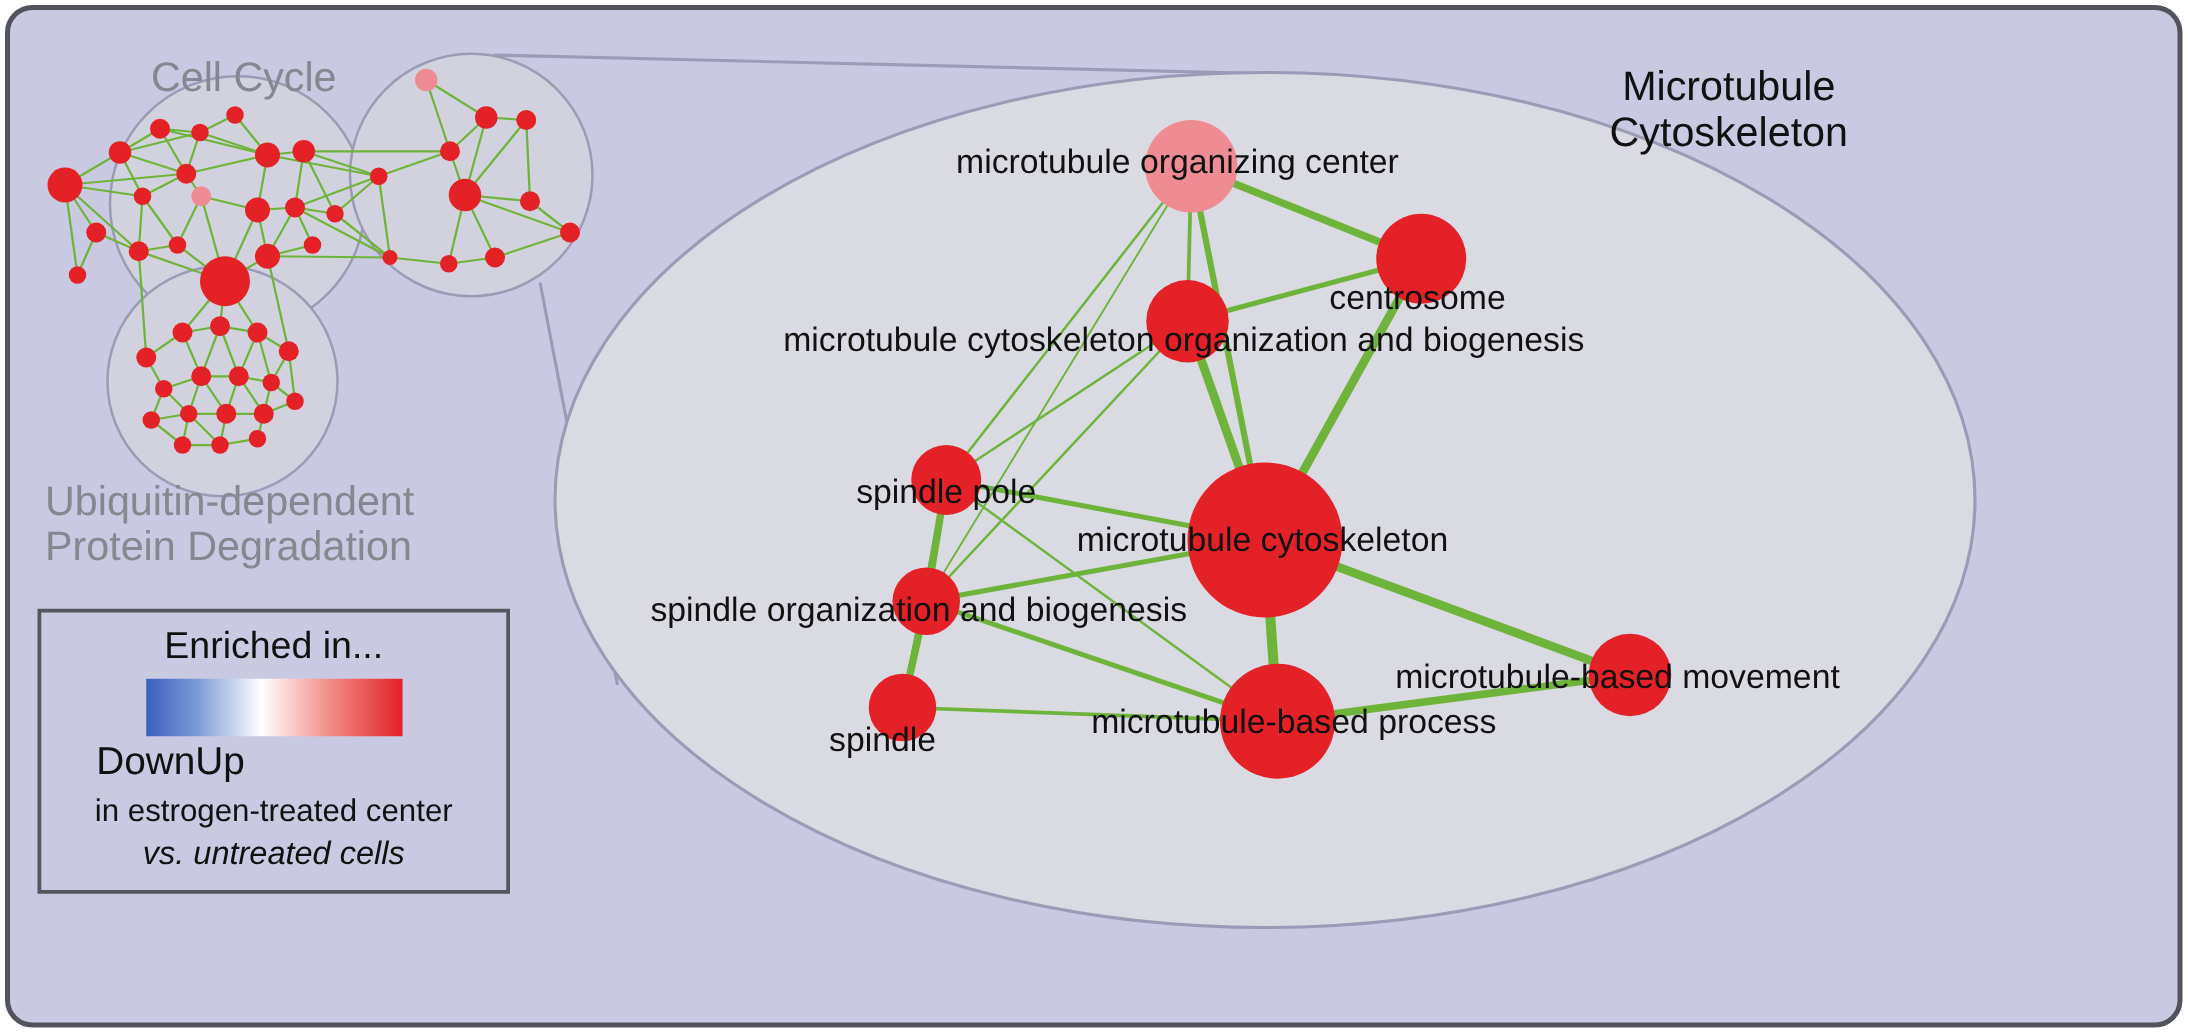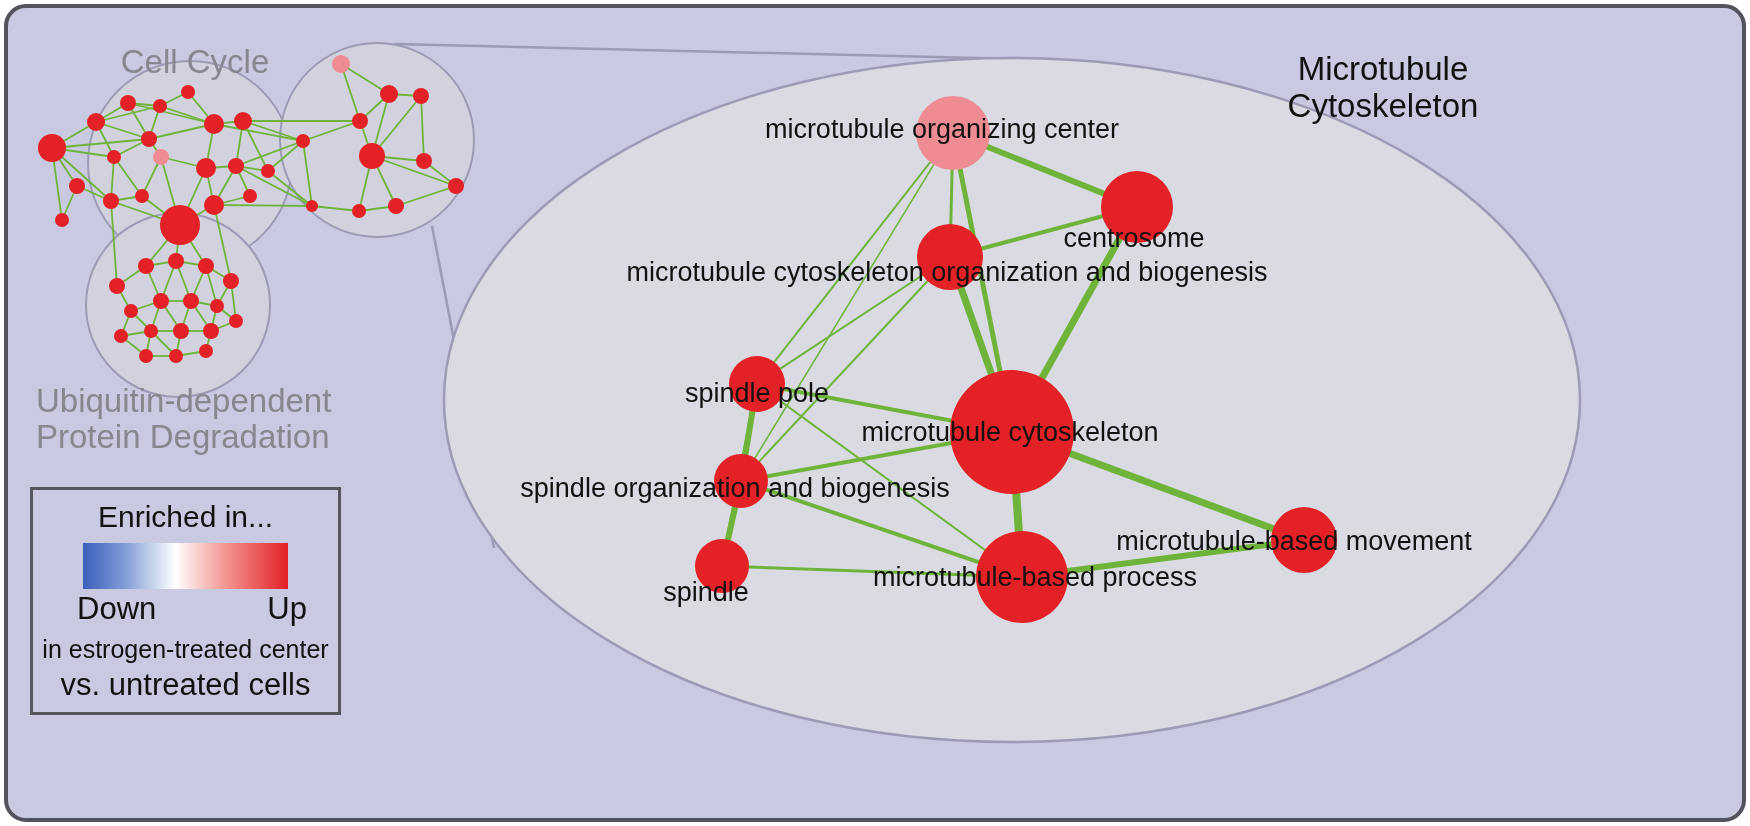--- a/index.html
+++ b/index.html
@@ -1,27 +1,27 @@
 <!DOCTYPE html>
 <html><head>
 <meta charset="utf-8">
 <style>
   html,body{margin:0;padding:0;background:#ffffff;font-family:"Liberation Sans",sans-serif;}
   .stage{position:relative;width:1750px;height:826px;overflow:hidden;}
   .stage svg{position:absolute;left:0;top:0;}
   .legend{
-    position:absolute;left:30px;top:487px;width:311px;height:228px;
+    position:absolute;left:30px;top:487px;width:378px;height:228px;
     border:3px solid #56565e;box-sizing:border-box;text-align:center;color:#111;
     background:transparent;
   }
   .legend-title{margin-top:10px;font-size:30px;}
   .legend-bar{width:205px;height:46px;margin:9px auto 0;}
-  .legend-ends{display:flex;justify-content:space-between;padding:2px 31px 0 44px;font-size:31px;}
+  .legend-ends{display:flex;padding:2px 31px 0 44px;font-size:31px;}
   .legend-caption-1{font-size:25px;margin-top:8px;}
-  .legend-caption-2{font-size:31px;margin-top:3px;}
+  .legend-caption-2{font-size:26px;margin-top:3px;font-style:italic;}
 </style>
 </head>
 <body>
 
 <div class="stage">
   <svg id="figure-svg" width="1750" height="826" viewBox="0 0 1750 826">
       <rect x="6" y="6" width="1738" height="814" rx="20" fill="#c9c9e1" stroke="#53535d" stroke-width="4"></rect>
       <line x1="395" y1="44" x2="1060" y2="60" stroke="#9b9bb5" stroke-width="2.5"></line>
       <line x1="432" y1="226" x2="494" y2="548" stroke="#9b9bb5" stroke-width="2.5"></line>
       <circle cx="190" cy="163" r="102" fill="#d2d2de" stroke="#9b9bb5" stroke-width="2"></circle>

